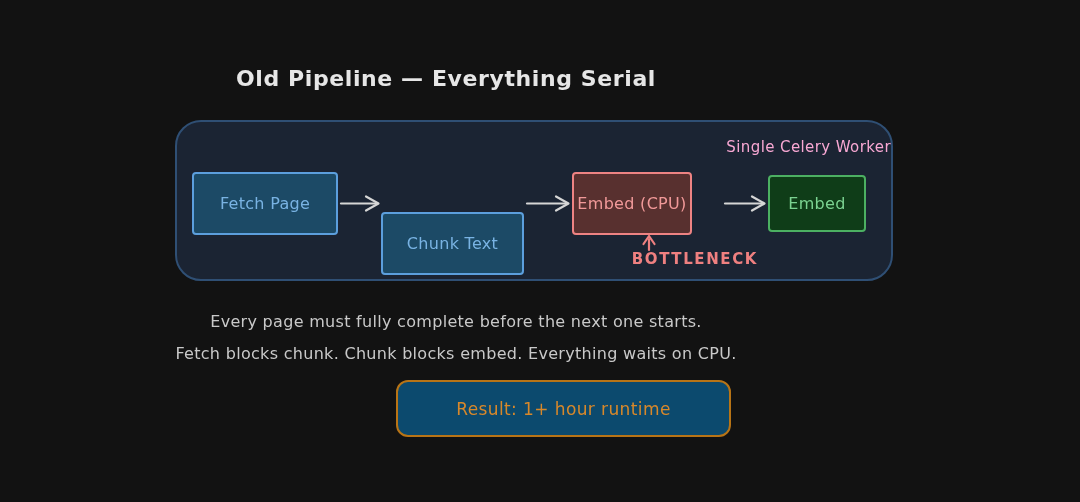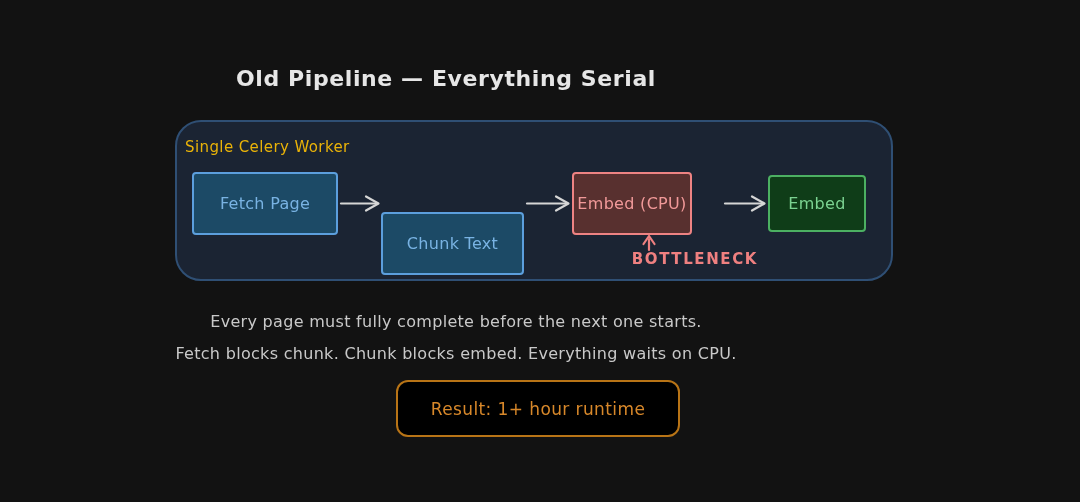--- a/index.html
+++ b/index.html
@@ -25,25 +25,24 @@
     position: absolute;
     left: 175px; top: 120px;
     width: 718px; height: 161px;
     background: #1b2433;
     border: 2px solid #2f4f74;
     border-radius: 26px;
   }
   .worker-label {
     position: absolute;
     top: 16px; left: 0; width: 100%;
-    text-align: left;
+    text-align: right;
     font-size: 15px;
     letter-spacing: 0.4px;
-    color: #eab308;
-    margin-left: 8px;
+    color: #f9a8d4;
   }
 
   .node {
     position: absolute;
     display: flex;
     align-items: center;
     justify-content: center;
     border-radius: 4px;
     font-size: 16px;
     letter-spacing: 0.3px;
@@ -86,22 +85,22 @@
     left: 140px; top: 306px; width: 632px;
     text-align: center;
     color: #c9c9c9;
     font-size: 16px;
     line-height: 32px;
     letter-spacing: 0.3px;
   }
 
   .result-box {
     position: absolute;
-    left: 396px; top: 380px; width: 284px; height: 57px;
-    background: #000000;
+    left: 396px; top: 380px; width: 335px; height: 57px;
+    background: #0c4a6e;
     border: 2.5px solid #b87416;
     border-radius: 12px;
     display: flex;
     align-items: center;
     justify-content: center;
     color: #d8882a;
     font-size: 17px;
     letter-spacing: 0.4px;
   }
 </style>

